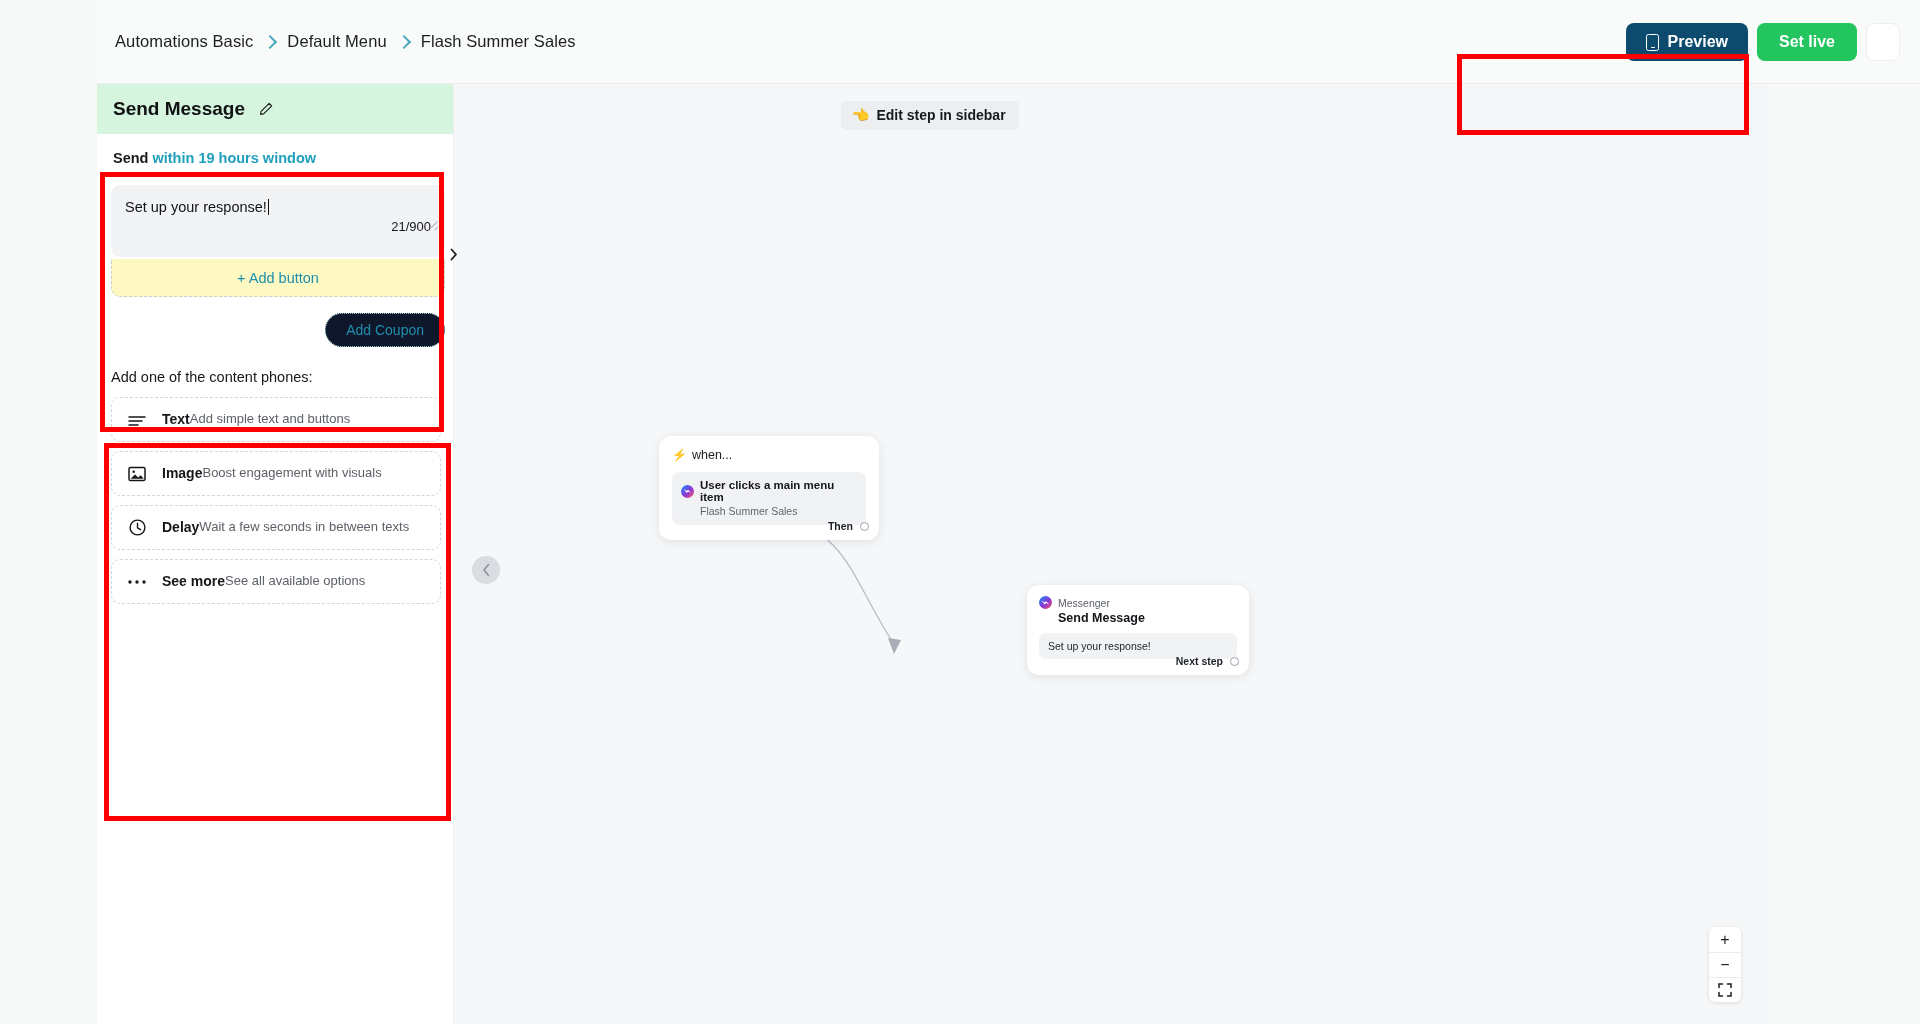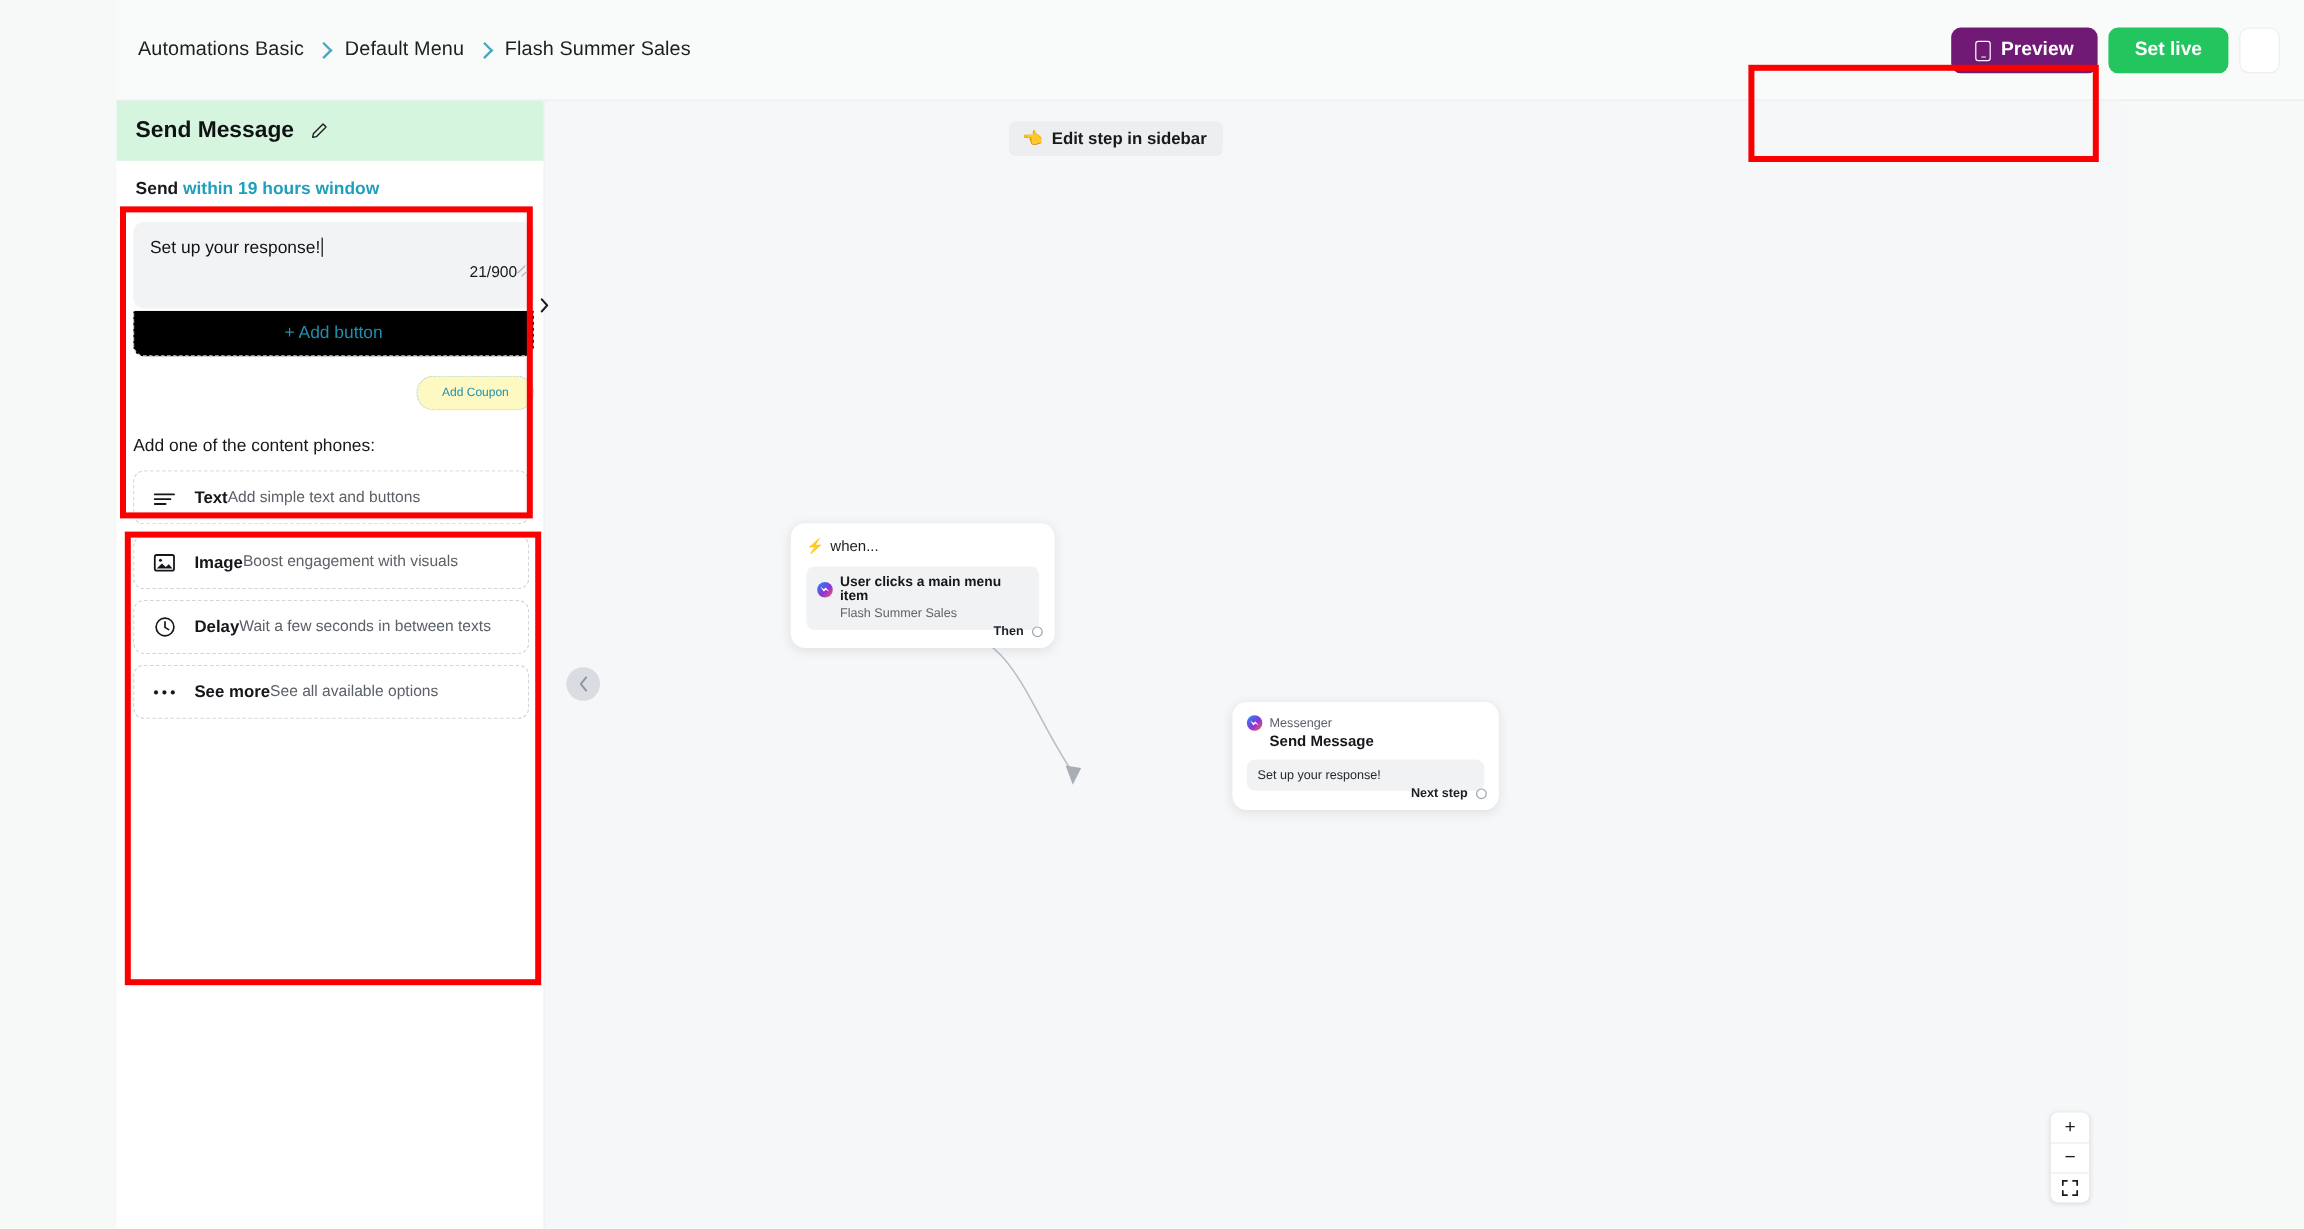--- a/index.html
+++ b/index.html
@@ -33,21 +33,21 @@
   .topbar-actions {
     position: absolute; right: 20px; top: 0; height: 84px;
     display: flex; align-items: center; gap: 9px;
   }
   .btn {
     border: none; border-radius: 8px; cursor: pointer;
     font-family: "Liberation Sans", sans-serif;
     font-size: 16px; font-weight: 700; color: #fff;
     display: flex; align-items: center; justify-content: center; gap: 8px;
   }
-  .btn-preview { background: #701a75; height: 38px; padding: 0 20px; }
+  .btn-preview { background: #0c4a6e; height: 38px; padding: 0 20px; }
   .btn-setlive { background: #22c55e; height: 38px; padding: 0 22px; }
   .btn-extra {
     background: #fff; height: 38px; width: 34px; border-radius: 8px;
     border: 1px solid #eceef0;
   }
   .phone-icon {
     width: 13px; height: 17px; border: 1.8px solid #fff; border-radius: 2.5px;
     position: relative; flex: none;
   }
   .phone-icon::after {
@@ -105,28 +105,28 @@
   .resize-grip::after  { top: 7px; width: 5px; }
   .char-count {
     text-align: right; font-size: 13px; color: #16181a; padding-top: 2px;
   }
 
   .add-button-row {
     margin-top: 2px; height: 38px;
     border: 1px dashed #c9ccd1; border-top: none;
     border-radius: 0 0 9px 9px;
     display: flex; align-items: center; justify-content: center;
-    background: #000000; cursor: pointer;
+    background: #fef9c3; cursor: pointer;
   }
   .add-button-row span { color: #1f8fae; font-size: 14.5px; font-weight: 500; }
 
   .coupon-row { display: flex; justify-content: flex-end; margin-top: 16px; padding-right: 0px; }
   .coupon-btn {
     border: 1.5px dotted #9fd4df; border-radius: 20px;
-    background: #fef9c3; color: #1f8fae; font-size: 10px; font-weight: 500;
+    background: #0f172a; color: #1f8fae; font-size: 14px; font-weight: 500;
     padding: 8px 20px; cursor: pointer;
     font-family: "Liberation Sans", sans-serif;
   }
 
   .blocks-wrap { margin: 22px 12px 0 14px; }
   .blocks-title { font-size: 14.5px; color: #16181a; font-weight: 500; margin-bottom: 12px; }
   .block {
     border: 1px dashed #d2d5da; border-radius: 9px;
     height: 45px; margin-bottom: 9px;
     display: flex; align-items: center; gap: 14px; padding: 0 14px;

